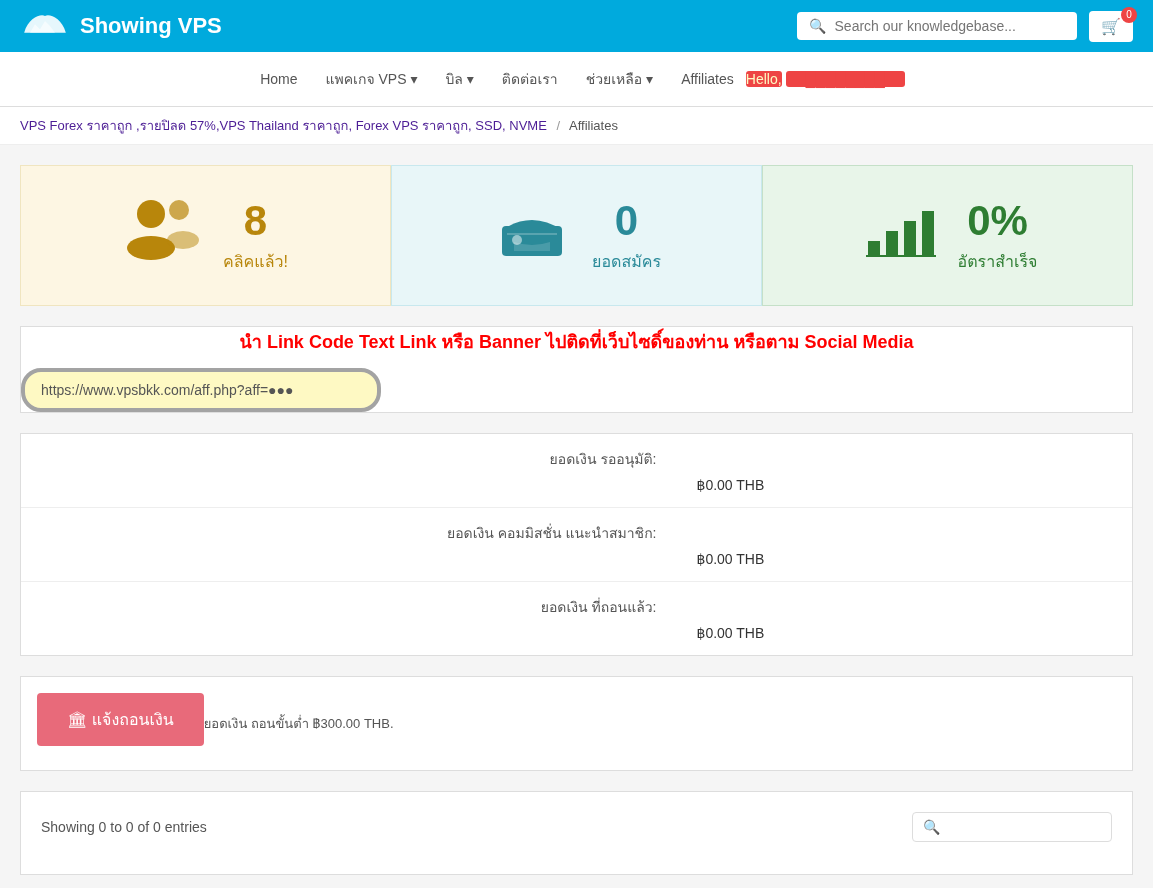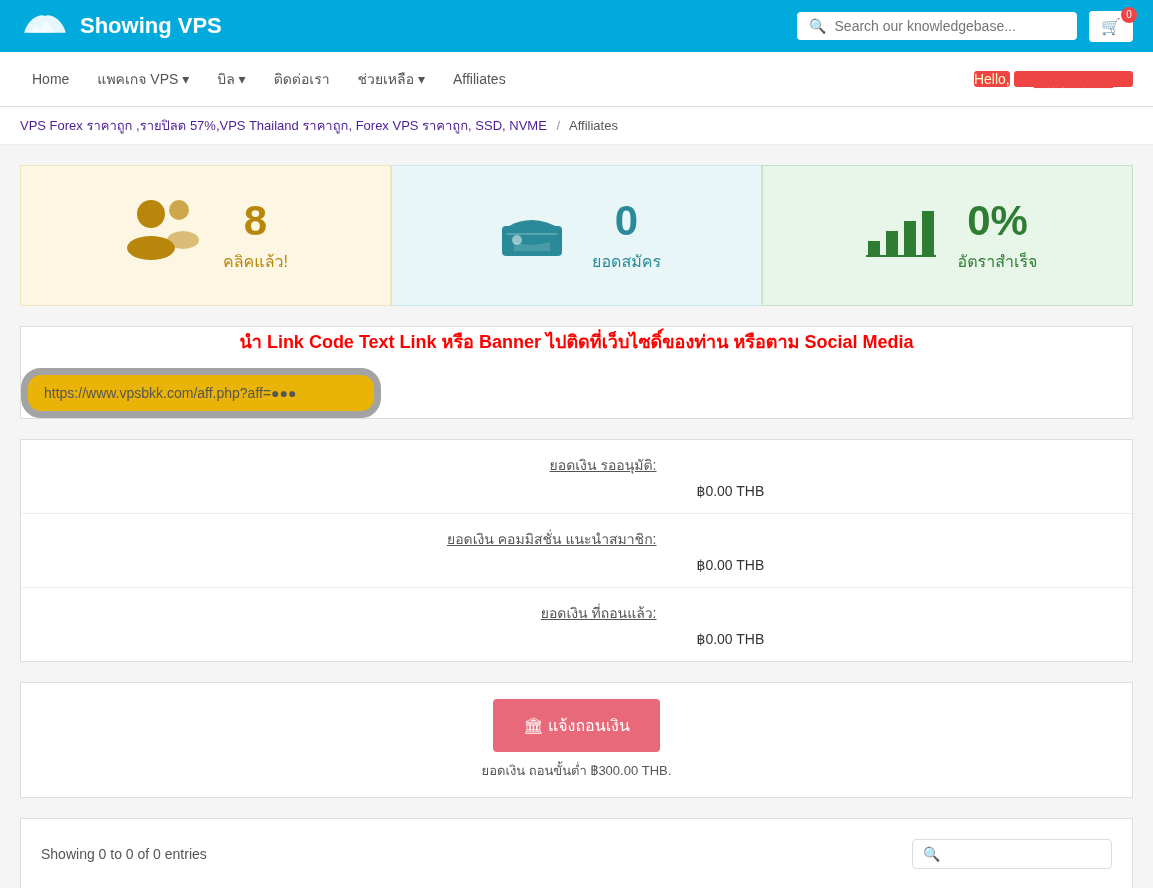--- a/index.html
+++ b/index.html
@@ -70,21 +70,21 @@
       justify-content: center;
     }
 
     
     .nav-bar {
       background: white;
       border-bottom: 1px solid #ddd;
       display: flex;
       align-items: center;
       padding: 0 20px;
-      justify-content: space-between;
+      justify-content: center;
     }
     .nav-links {
       display: flex;
       align-items: center;
       gap: 4px;
     }
     .nav-item {
       padding: 16px 12px;
       color: #555;
       cursor: pointer;
@@ -181,59 +181,58 @@
       font-size: 18px;
       font-weight: bold;
       margin-bottom: 12px;
     }
     .referral-title {
       font-size: 20px;
       color: #333;
       margin-bottom: 12px;
     }
     .referral-link-box {
-      border: 7px solid #a3a3a3;
+      border: 4px solid #a3a3a3;
       border-radius: 20px;
       padding: 10px 16px;
       width: 360px;
       color: #555;
       font-size: 14px;
-      background: #eab308;
+      background: #fef9c3;
     }
 
     
     .balance-section {
       background: white;
       border: 1px solid #ddd;
       margin-bottom: 20px;
     }
     .balance-row {
       display: flex;
       justify-content: center;
       padding: 14px 20px;
       border-bottom: 1px solid #eee;
       gap: 40px;
     }
     .balance-row:last-child { border-bottom: none; }
     .balance-label {
       text-align: right;
       color: #555;
       min-width: 320px;
-      text-decoration: underline;
     }
     .balance-value {
       color: #333;
       min-width: 120px;
       margin-top: 29px;
     }
 
     
     .withdraw-section {
       display: flex;
-      flex-direction: column;
+      flex-direction: row;
       align-items: center;
       padding: 16px;
       background: white;
       border: 1px solid #ddd;
       margin-bottom: 20px;
     }
     .withdraw-btn {
       background: #e86a7a;
       color: white;
       border: none;

